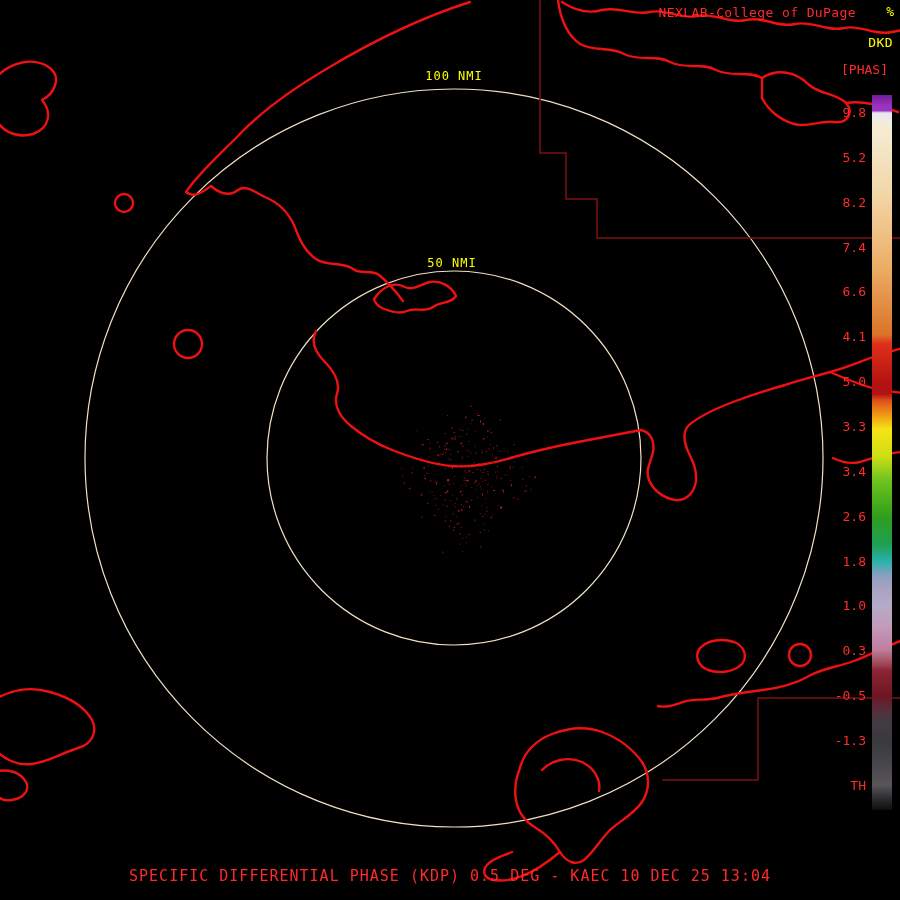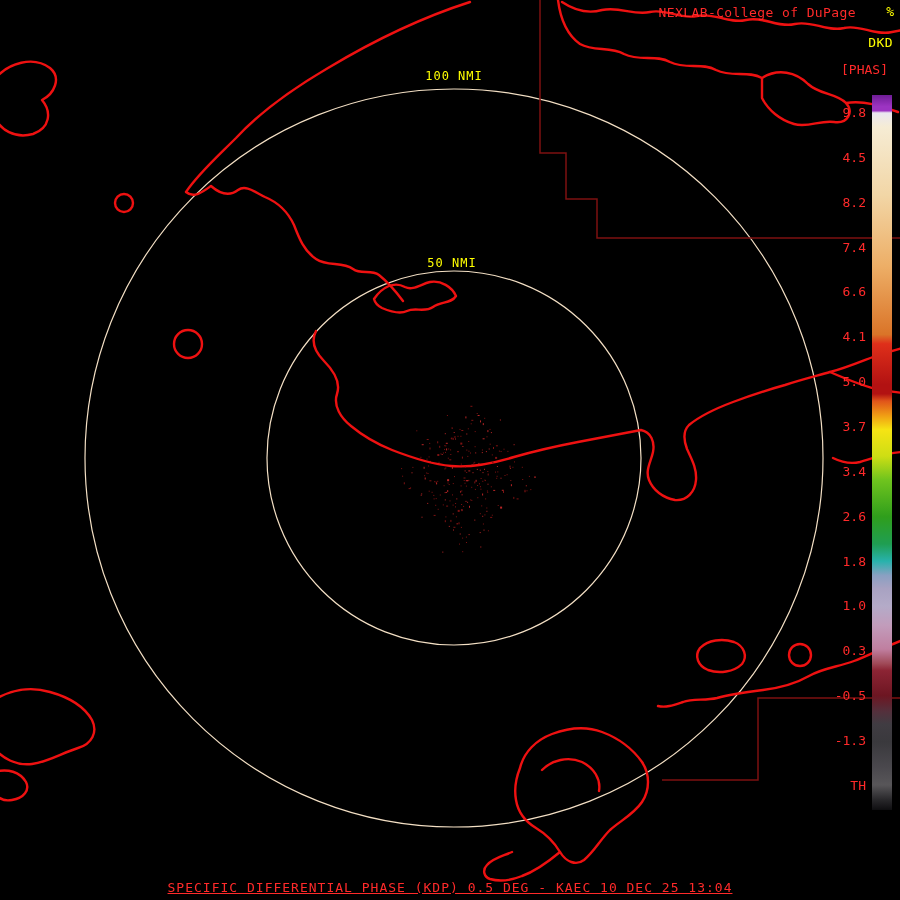--- a/index.html
+++ b/index.html
@@ -16,22 +16,22 @@
   .product-code { top:35px; right:7px; color:var(--yellow); font-size:13px; letter-spacing:0.4px; }
   .product-phase{ top:62px; right:12px; color:var(--red-text); font-size:13px; }
 
   .colorbar { position:absolute; top:95px; right:8px; width:20px; height:715px; }
   .ticks {
     position:absolute; top:105px; right:34px; width:46px; height:689px;
     display:flex; flex-direction:column; justify-content:space-between; align-items:flex-end;
     color:var(--red-text); font-size:13px; line-height:16px;
   }
   .caption {
-    position:absolute; bottom:5px; left:0; width:100%; text-align:center;
-    color:var(--red-text); font-size:13px; letter-spacing:1px;text-decoration:underline;
+    position:absolute; bottom:15px; left:0; width:100%; text-align:center;
+    color:var(--red-text); font-size:15px; letter-spacing:1px;
   }
 
   .borders path { stroke:var(--border); stroke-width:1.5; fill:none; }
   .coasts path, .coasts circle { stroke:var(--coastline); stroke-width:2.4; fill:none;
     stroke-linejoin:round; stroke-linecap:round; }
   .rings circle { stroke:var(--ring); stroke-width:1.2; fill:none; }
   .ring-label-bg { fill:#000; }
   .ring-label { fill:var(--yellow); font-family:"DejaVu Sans Mono",monospace; font-size:12px;
     letter-spacing:1px; text-anchor:middle; }
 </style>
@@ -356,27 +356,27 @@
   </svg>
 
   <div class="abs header-title">NEXLAB-College of DuPage</div>
   <div class="abs logo">%</div>
   <div class="abs product-code">DKD</div>
   <div class="abs product-phase">[PHAS]</div>
 
   <div class="colorbar" style="background: linear-gradient(rgb(111, 29, 150) 0%, rgb(156, 52, 194) 1.6%, rgb(156, 52, 194) 2.2%, rgb(234, 231, 241) 2.5%, rgb(246, 236, 212) 4.5%, rgb(242, 214, 166) 14%, rgb(237, 174, 102) 24%, rgb(218, 116, 40) 33.5%, rgb(223, 47, 26) 34.8%, rgb(178, 18, 18) 40.5%, rgb(178, 18, 18) 41.8%, rgb(224, 84, 26) 42.8%, rgb(240, 156, 20) 44.8%, rgb(246, 228, 20) 46.8%, rgb(206, 222, 20) 50.5%, rgb(112, 196, 30) 53.8%, rgb(47, 158, 28) 59%, rgb(31, 158, 82) 62.8%, rgb(40, 178, 172) 65.2%, rgb(138, 160, 194) 67.2%, rgb(168, 162, 194) 69%, rgb(180, 171, 200) 71.5%, rgb(194, 156, 187) 74.2%, rgb(192, 127, 160) 77.5%, rgb(160, 74, 88) 79.5%, rgb(140, 36, 52) 80.5%, rgb(109, 22, 34) 84%, rgb(84, 48, 60) 86.2%, rgb(64, 60, 66) 88%, rgb(58, 57, 61) 90.5%, rgb(74, 72, 77) 94%, rgb(88, 86, 89) 96.5%, rgb(42, 41, 44) 98.5%, rgb(14, 14, 16) 100%);"></div>
   <div class="ticks">
     <span>9.8</span>
-    <span>4.5</span>
+    <span>5.2</span>
     <span>8.2</span>
     <span>7.4</span>
     <span>6.6</span>
     <span>4.1</span>
     <span>5.0</span>
-    <span>3.7</span>
+    <span>3.3</span>
     <span>3.4</span>
     <span>2.6</span>
     <span>1.8</span>
     <span>1.0</span>
     <span>0.3</span>
     <span>-0.5</span>
     <span>-1.3</span>
     <span>TH</span>
   </div>
 

